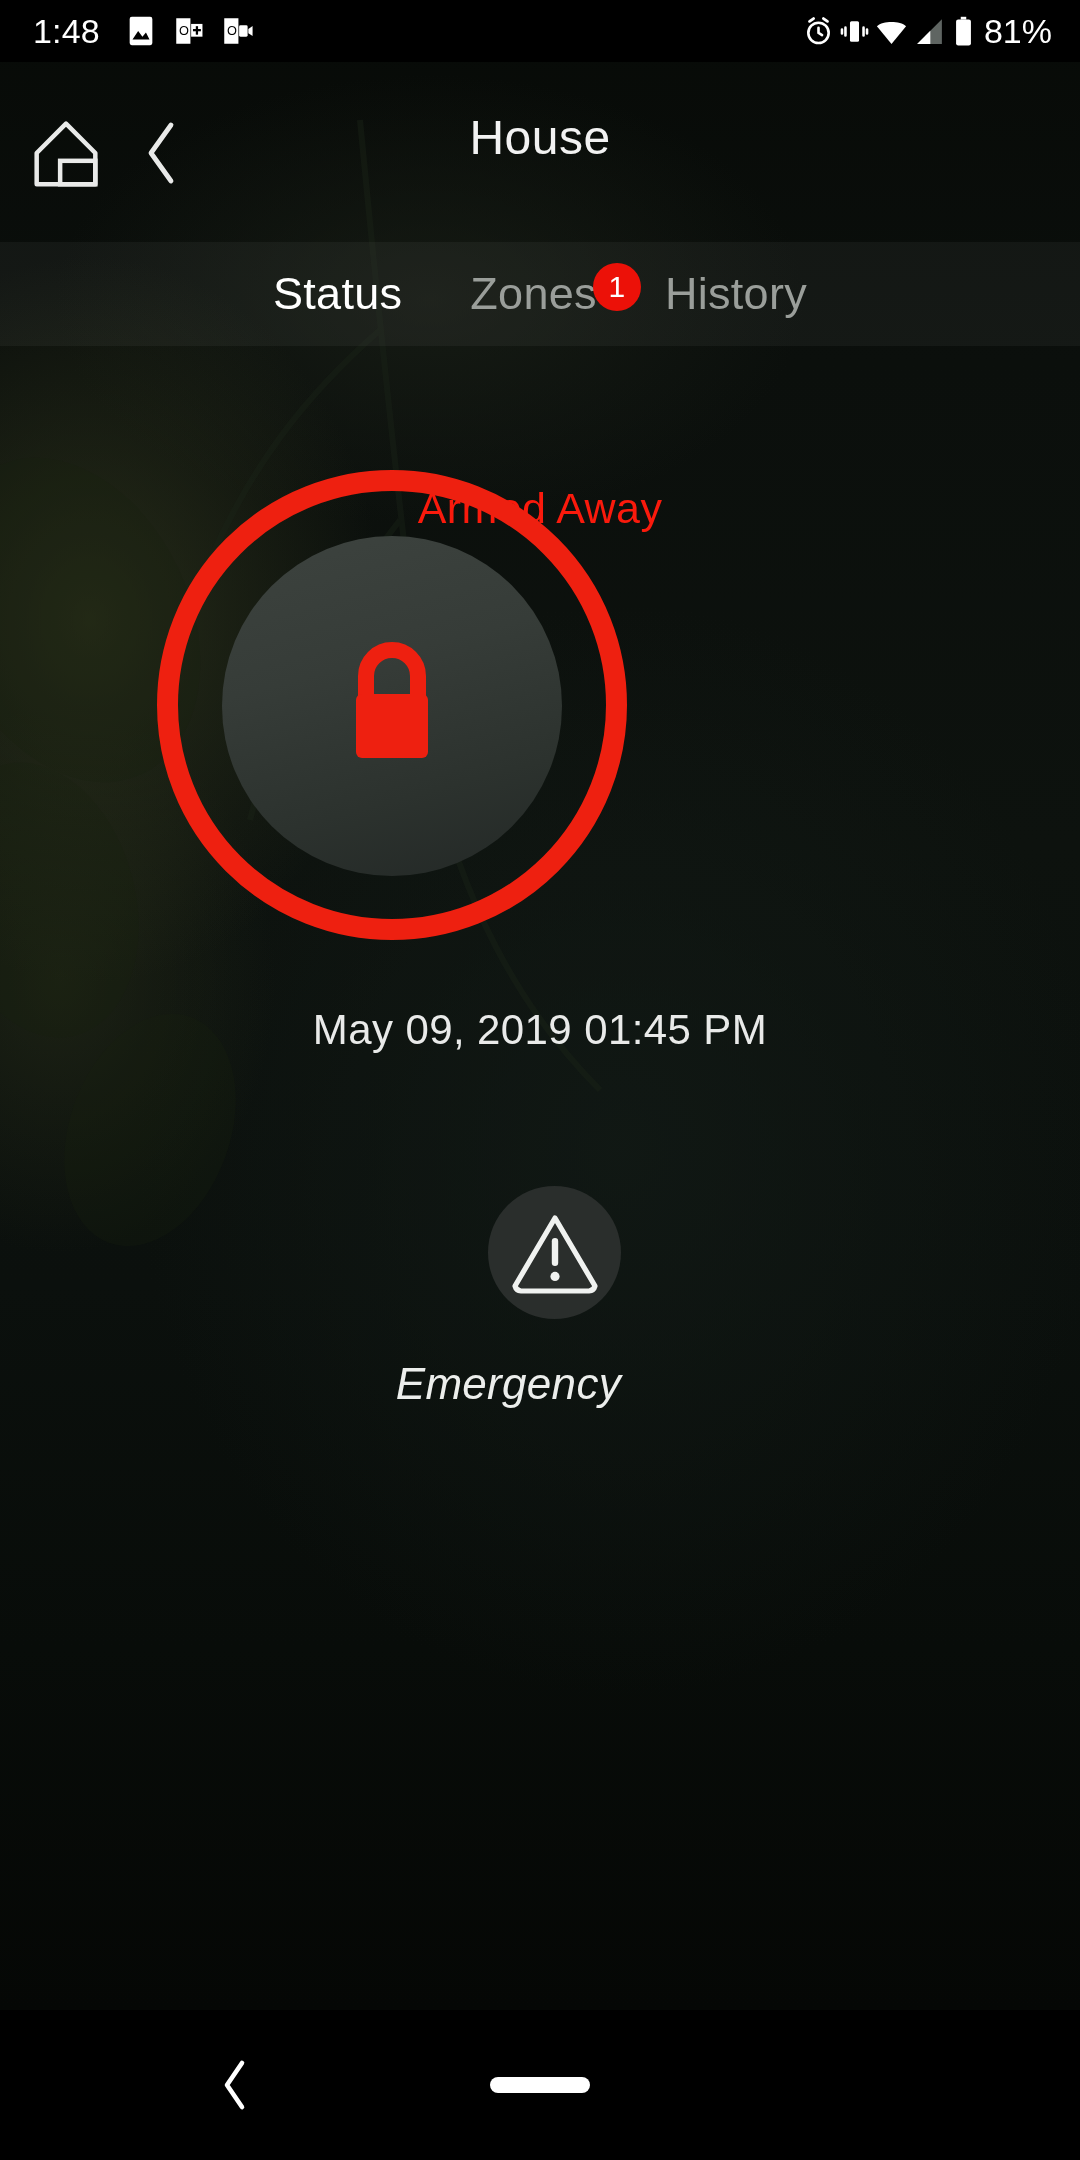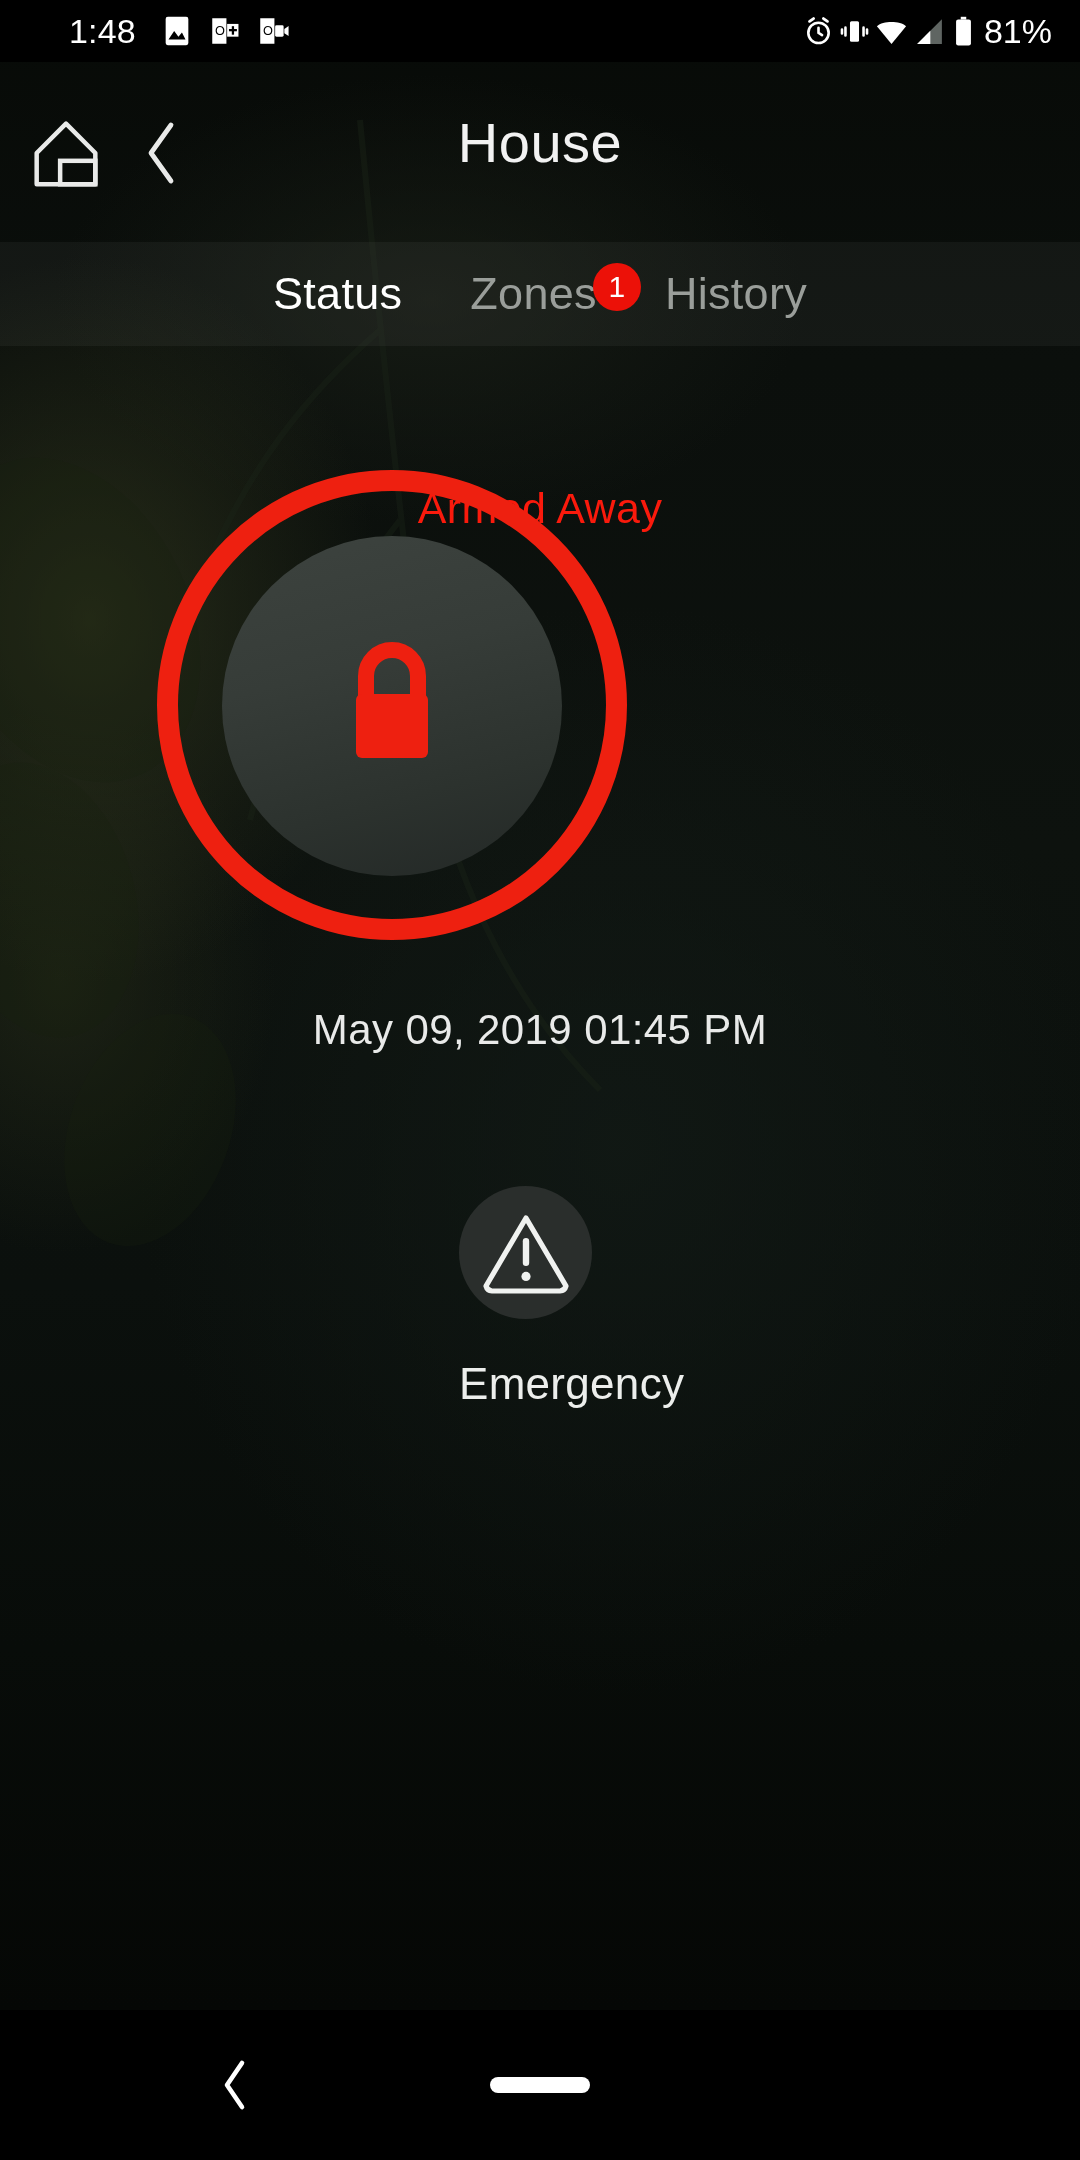--- a/index.html
+++ b/index.html
@@ -30,21 +30,20 @@
     position:absolute; left:0; top:0; width:1080px; height:2010px;
     opacity:0.5;
   }
 
   
   #status-bar {
     position:absolute; left:0; top:0; width:1080px; height:62px;
     background:#000;
     display:flex; align-items:center;
     z-index:40;
-    padding-left:36px;
   }
   #status-clock {
     margin-left:33px;
     color:#fff; font-size:34px; letter-spacing:0.2px;
   }
   .sb-left-icons { display:flex; align-items:center; gap:14px; margin-left:24px; }
   .sb-right { margin-left:auto; display:flex; align-items:center; gap:4px; margin-right:28px; }
   #battery-pct { color:#fff; font-size:34px; margin-left:3px; }
 
   
@@ -53,21 +52,21 @@
     z-index:30;
   }
   #home-icon-btn { position:absolute; left:22px; top:48px; width:88px; height:86px; }
   #back-chevron-btn {
     position:absolute; left:118px; top:48px; width:86px; height:86px;
     display:flex; align-items:center; justify-content:center;
   }
   #page-title {
     position:absolute; left:0; top:48px; width:1080px;
     text-align:center; color:#f2f2f2;
-    font-size:56px; font-weight:300; letter-spacing:0.5px;
+    font-size:48px; font-weight:300; letter-spacing:0.5px;
   }
 
   
   #tab-bar {
     position:absolute; left:0; top:242px; width:1080px; height:104px;
     background:rgba(255,255,255,0.045);
     display:flex; align-items:center; justify-content:center;
     z-index:30;
   }
   .tab {
@@ -116,21 +115,21 @@
     text-align:center;
     color:#e9eae9; font-size:42px; font-weight:300; letter-spacing:0.4px;
   }
 
   
   #action-row {
     position:absolute; left:0; top:1186px; width:1080px;
     display:flex; justify-content:center; gap:162px;
     z-index:20;
   }
-  .action-btn { width:162px; display:flex; flex-direction:column; align-items:flex-start; }
+  .action-btn { width:162px; display:flex; flex-direction:column; align-items:flex-end;font-style:italic; }
   .action-circle {
     width:133px; height:133px; border-radius:50%;
     background:#2a2e2c;
     display:flex; align-items:center; justify-content:center;
   }
   .action-label {
     margin-top:40px; color:#eceeec;
     font-size:44px; font-weight:300; white-space:nowrap; letter-spacing:0.3px;
   }
 

